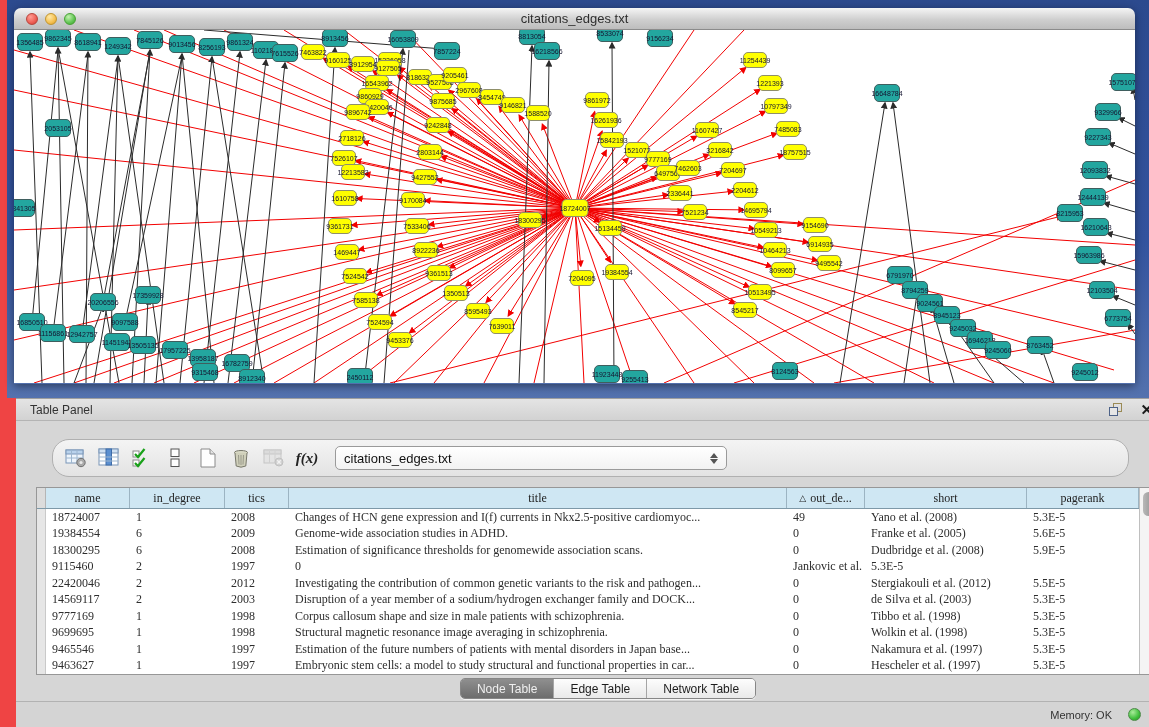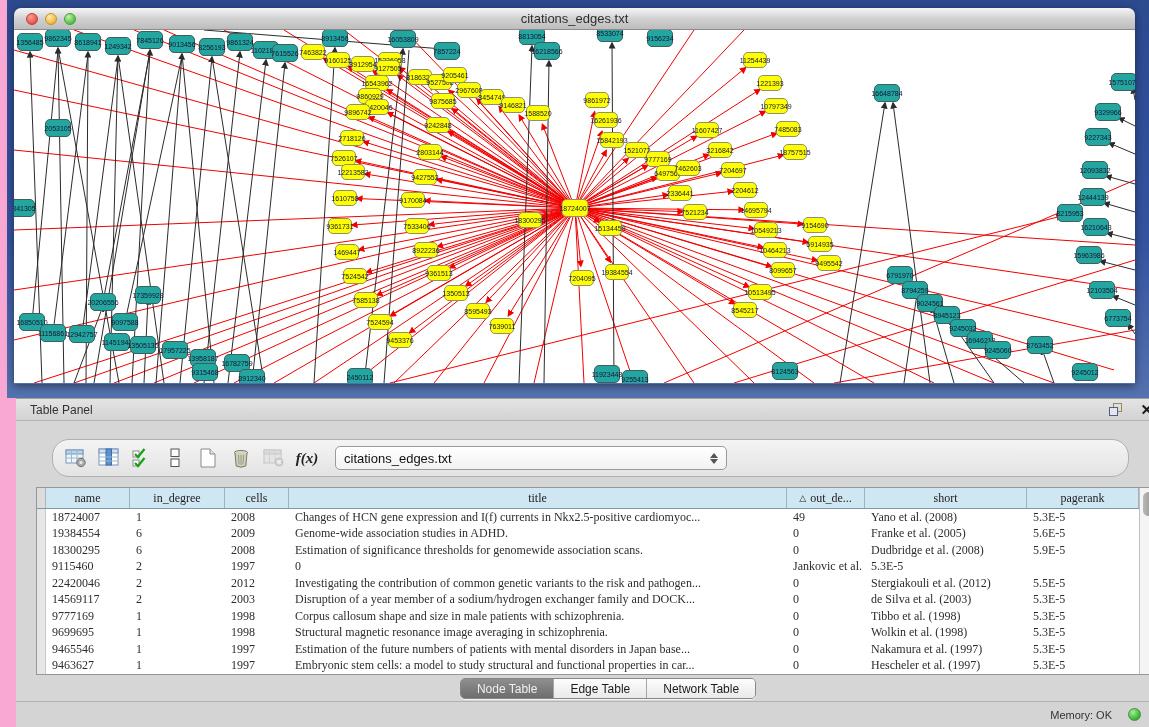--- a/index.html
+++ b/index.html
@@ -1,18 +1,18 @@
 <!DOCTYPE html>
 <html><head>
 <meta charset="utf-8">
 <style>
   * { margin:0; padding:0; box-sizing:border-box; }
   html,body { width:1149px; height:727px; overflow:hidden; }
   body { font-family:"Liberation Sans", sans-serif; background:#c9c9c9; }
-  .stage { position:relative; width:936px; height:727px; background:#f9a8d4; }
+  .stage { position:relative; width:936px; height:727px; background:#ef4444; }
 
   
   .desktop { position:absolute; left:7px; top:0; width:1142px; height:398px;
              background:linear-gradient(#2c4a8e,#33539e 60%,#5472ae); }
   .net-window { position:absolute; left:7px; top:8px; width:1121px; height:376px;
                 box-shadow:0 2px 8px rgba(0,0,0,.45); border-radius:7px 7px 0 0; }
   .titlebar { height:22px; border-radius:7px 7px 0 0;
               background:linear-gradient(#f5f5f5,#cfcfcf 55%,#bdbdbd);
               border-bottom:1px solid #8b8b8b; position:relative;
               display:flex; align-items:center; justify-content:center;
@@ -874,21 +874,21 @@
     <div class="tp-table">
       <div class="tgrid thead" id="table-head">
           <div class="gut"></div>
           <div class="hc">
             <span>name</span>
           </div>
           <div class="hc">
             <span>in_degree</span>
           </div>
           <div class="hc">
-            <span>cells</span>
+            <span>tics</span>
           </div>
           <div class="hc">
             <span>title</span>
           </div>
           <div class="hc">
             <span class="sort-tri">△</span>
             <span>out_de...</span>
           </div>
           <div class="hc">
             <span>short</span>

